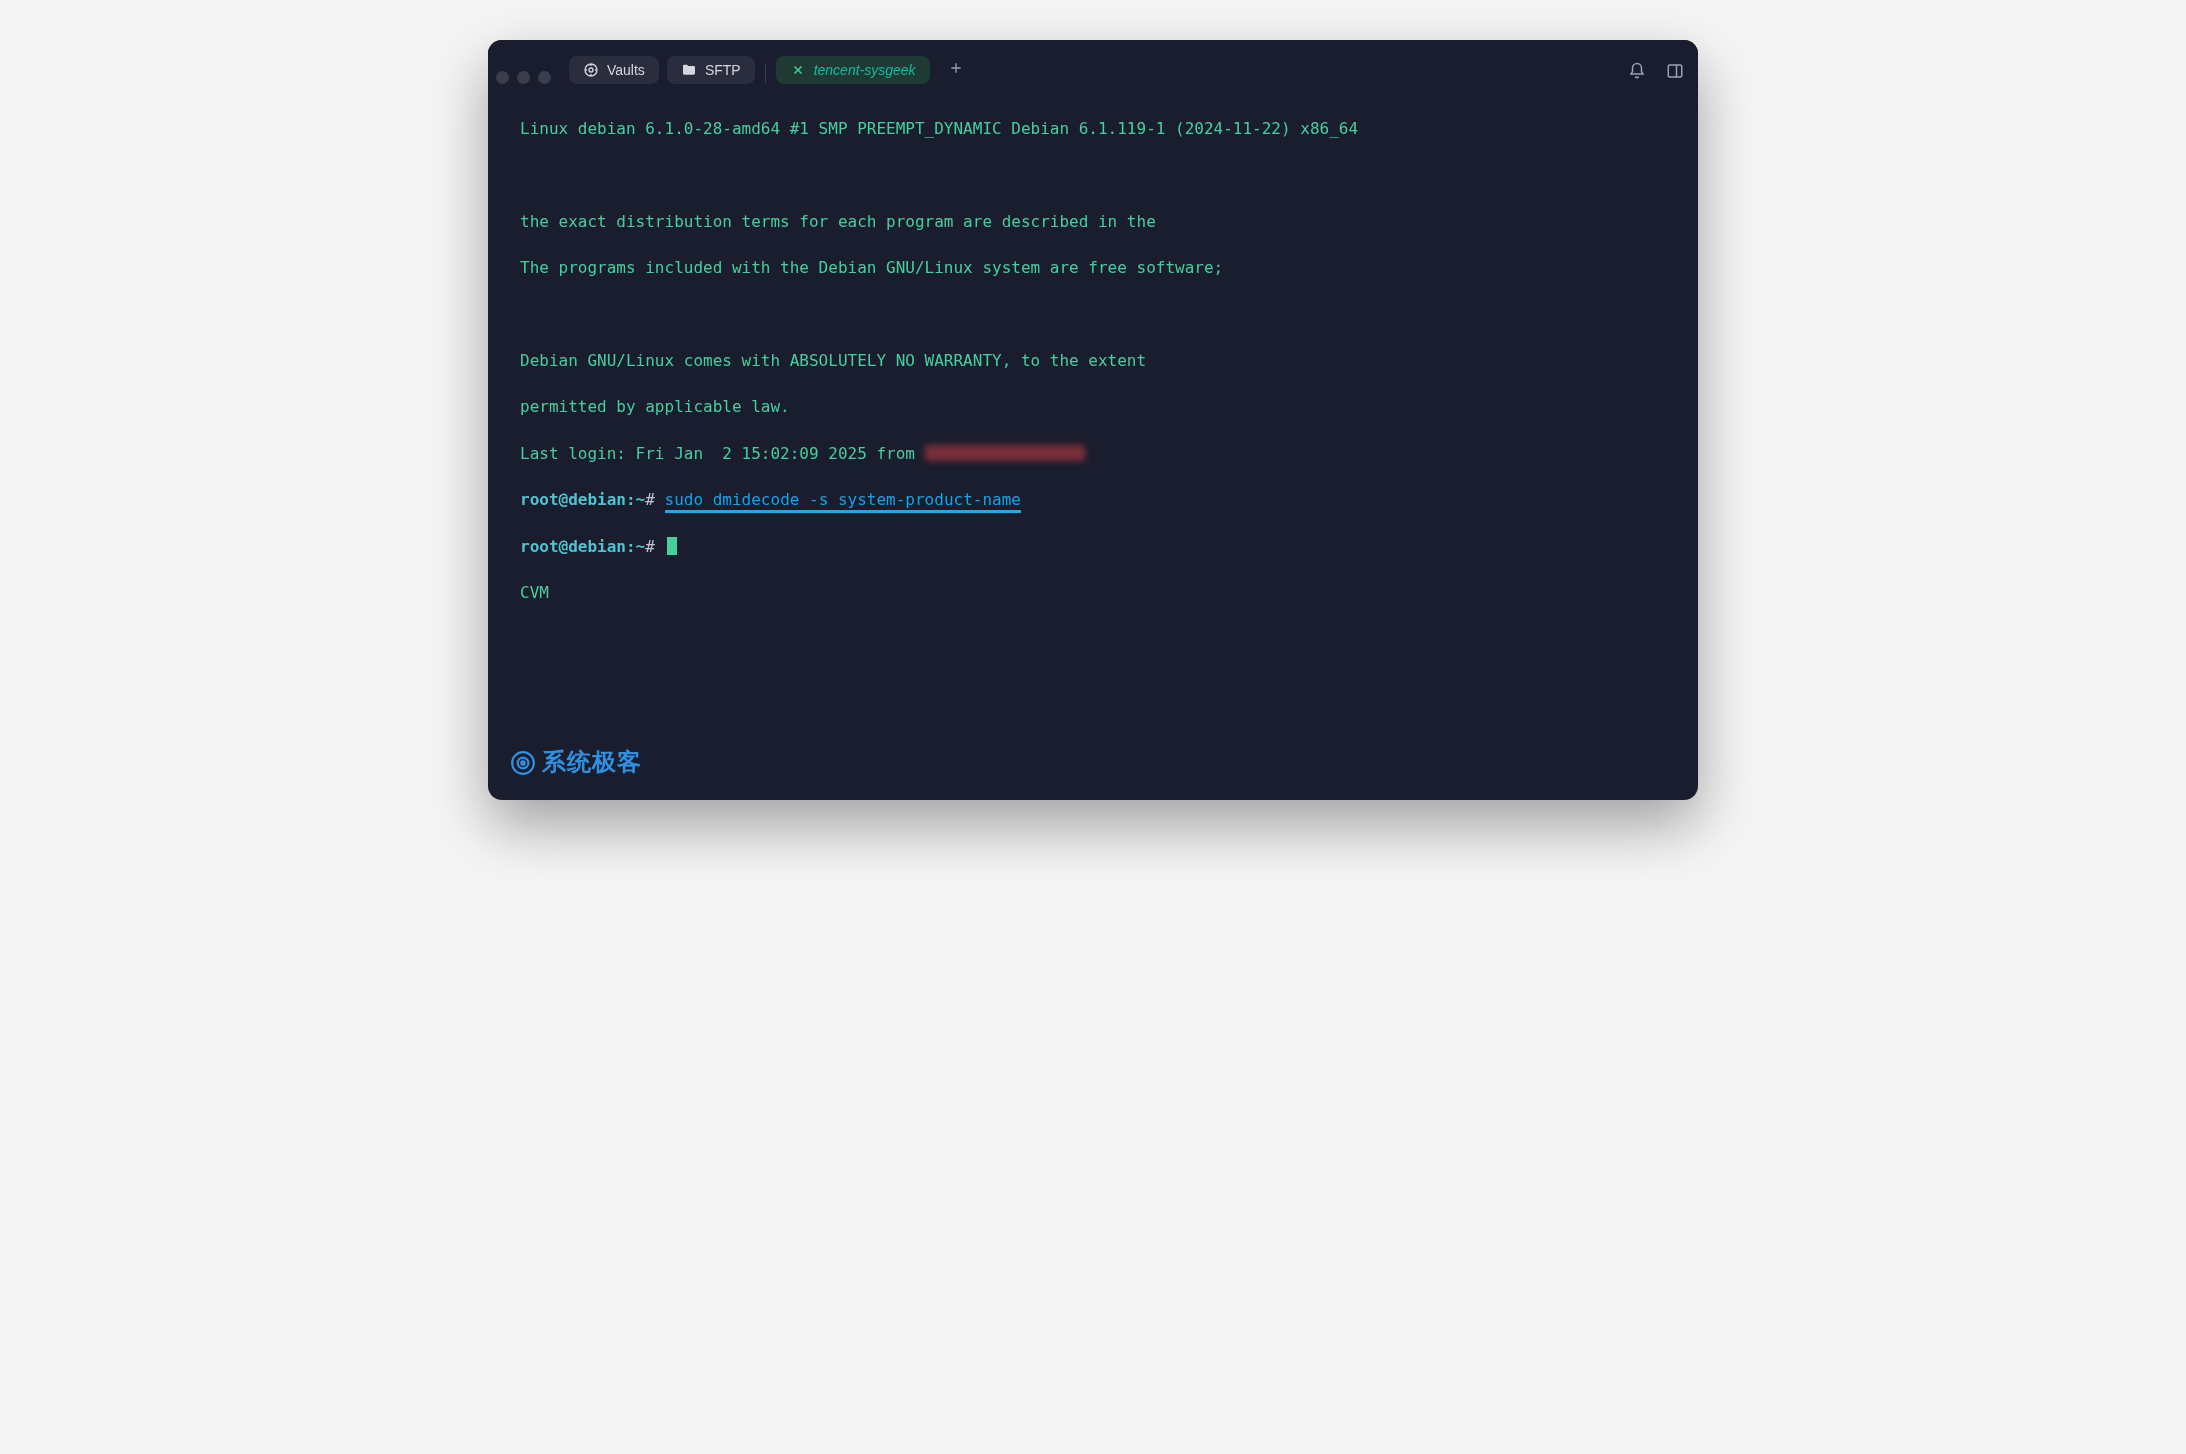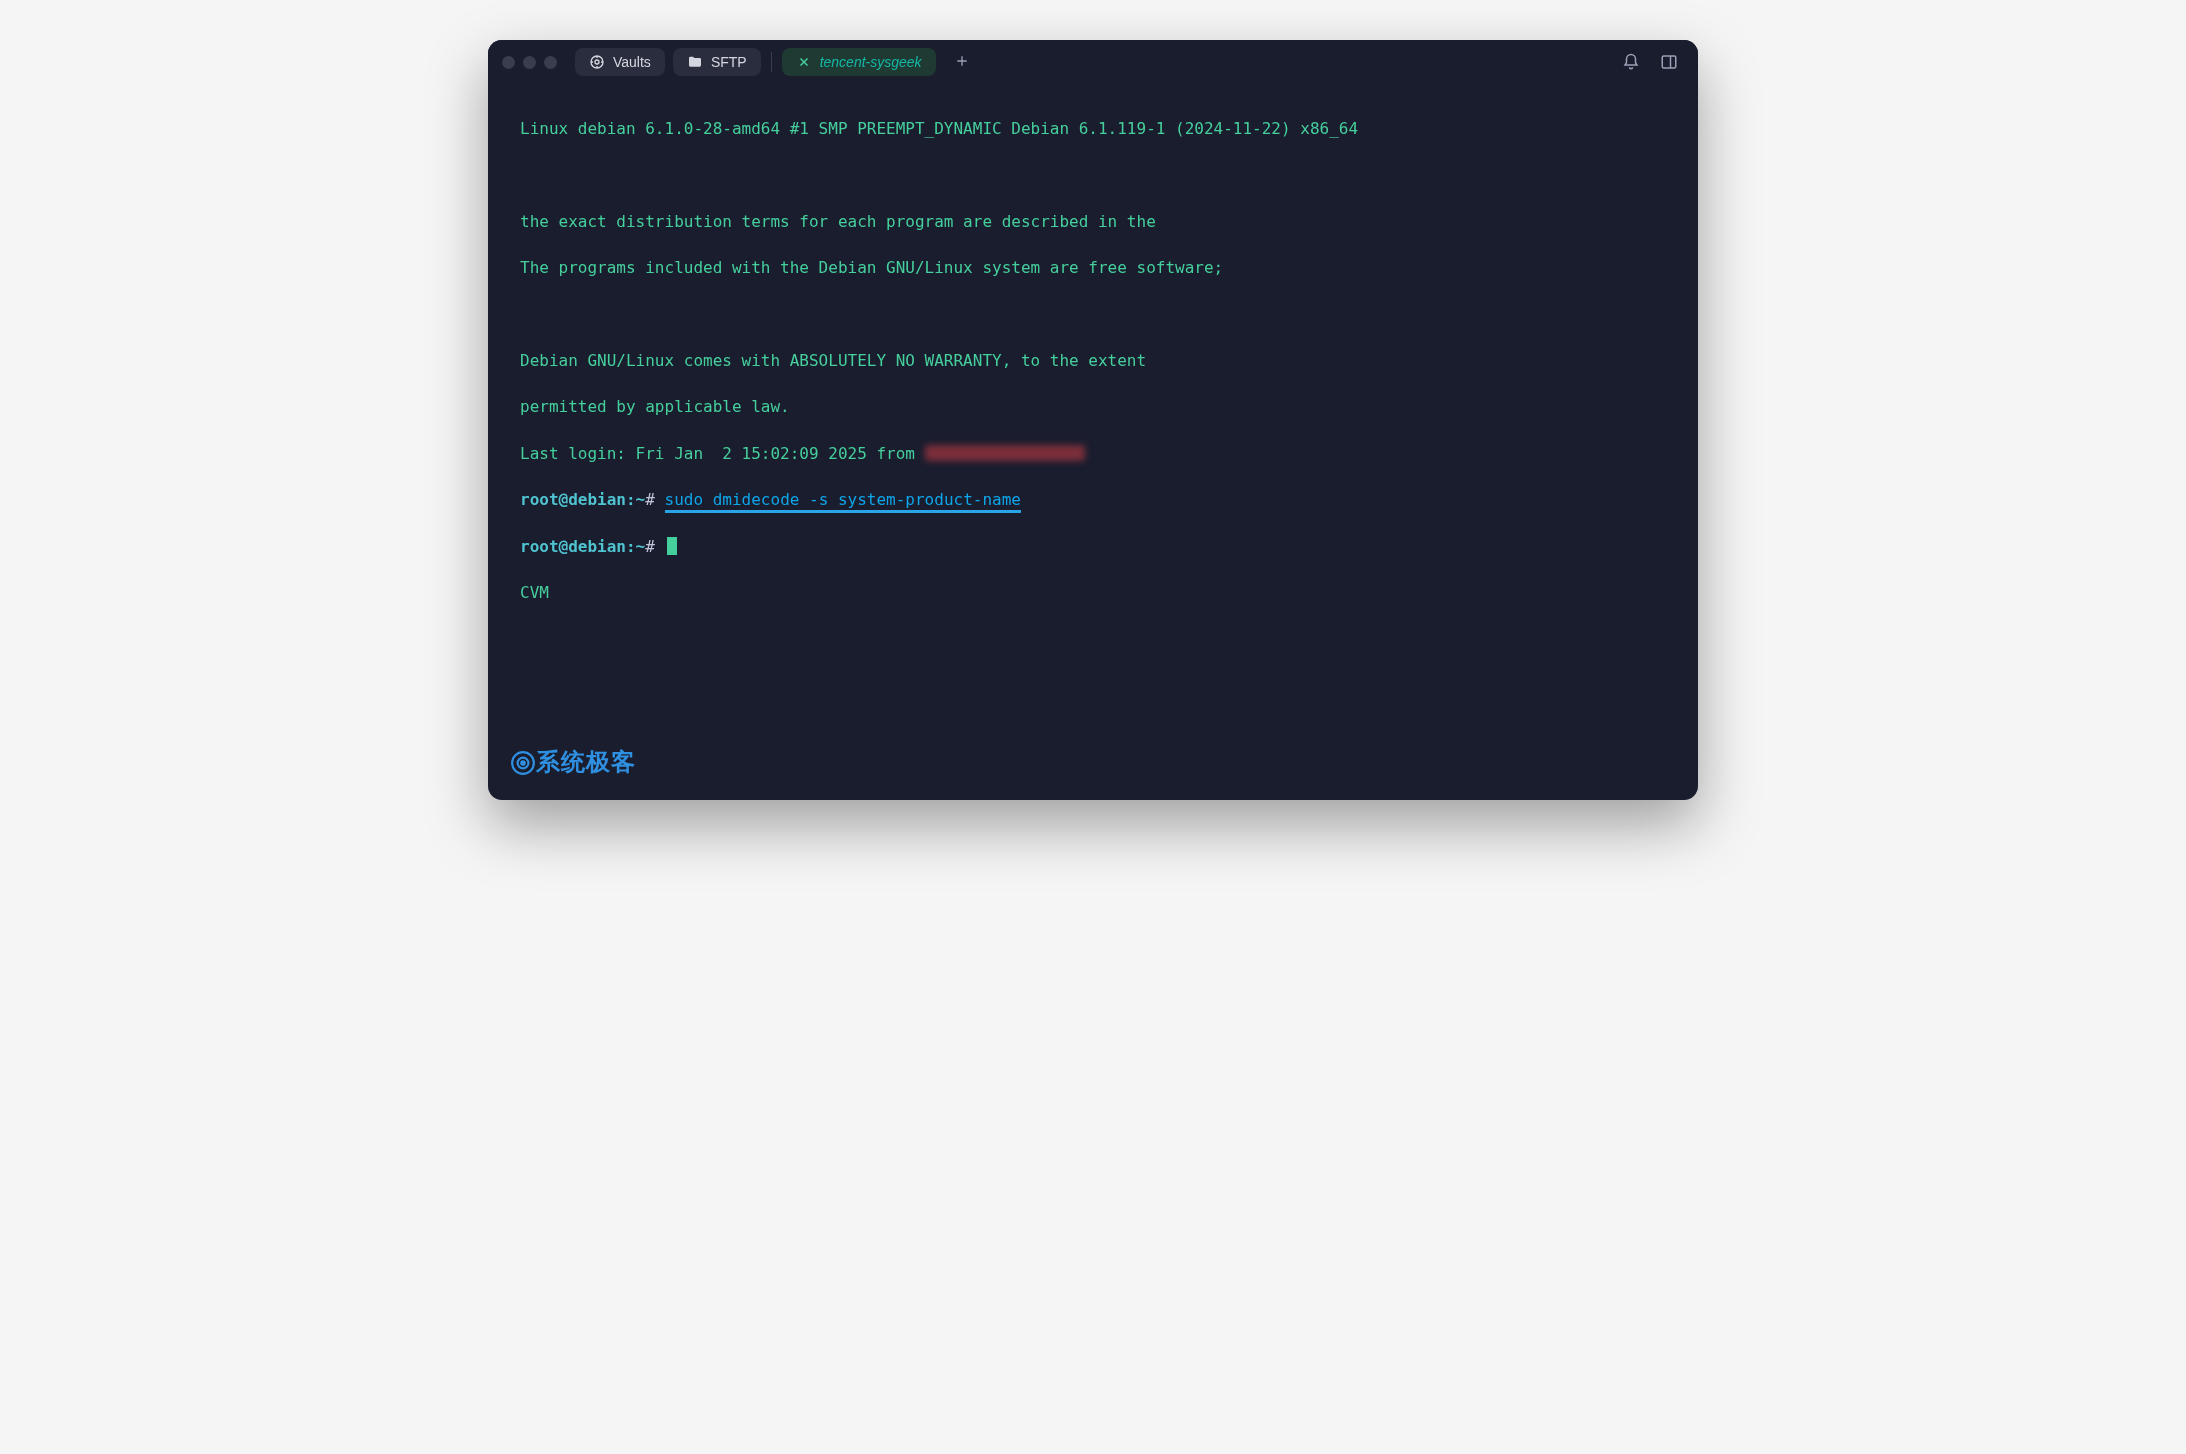--- a/index.html
+++ b/index.html
@@ -20,22 +20,22 @@
     box-shadow: 0 25px 60px rgba(0,0,0,0.35);
     display: flex;
     flex-direction: column;
     overflow: hidden;
     position: relative;
   }
   .titlebar {
     height: 44px;
     background: #1a1d2e;
     display: flex;
-    align-items: center;
-    padding: 0 14px;
+    align-items: flex-end;
+    padding: 0 8px;
     gap: 8px;
   }
   .window-controls {
     display: flex;
     gap: 8px;
     margin-right: 10px;
   }
   .win-dot {
     width: 13px; height: 13px;
     border-radius: 50%;
@@ -96,21 +96,21 @@
   .cursor-block {
     display: inline-block;
     width: 10px; height: 18px;
     background: #45cf9c;
     vertical-align: -3px;
     margin-left: 2px;
   }
   .watermark {
     position: absolute;
     left: 22px; bottom: 20px;
-    display: flex; align-items: center; 
+    display: flex; align-items: center; gap: 6px;
     color: #2f8fe0;
     font-family: "PingFang SC","Microsoft YaHei",sans-serif;
     font-weight: 700;
     font-size: 24px;
     letter-spacing: 1px;
   }
   .watermark .wm-ico {
     width:26px;height:26px;display:inline-flex;align-items:center;justify-content:center;
   }
 </style>

